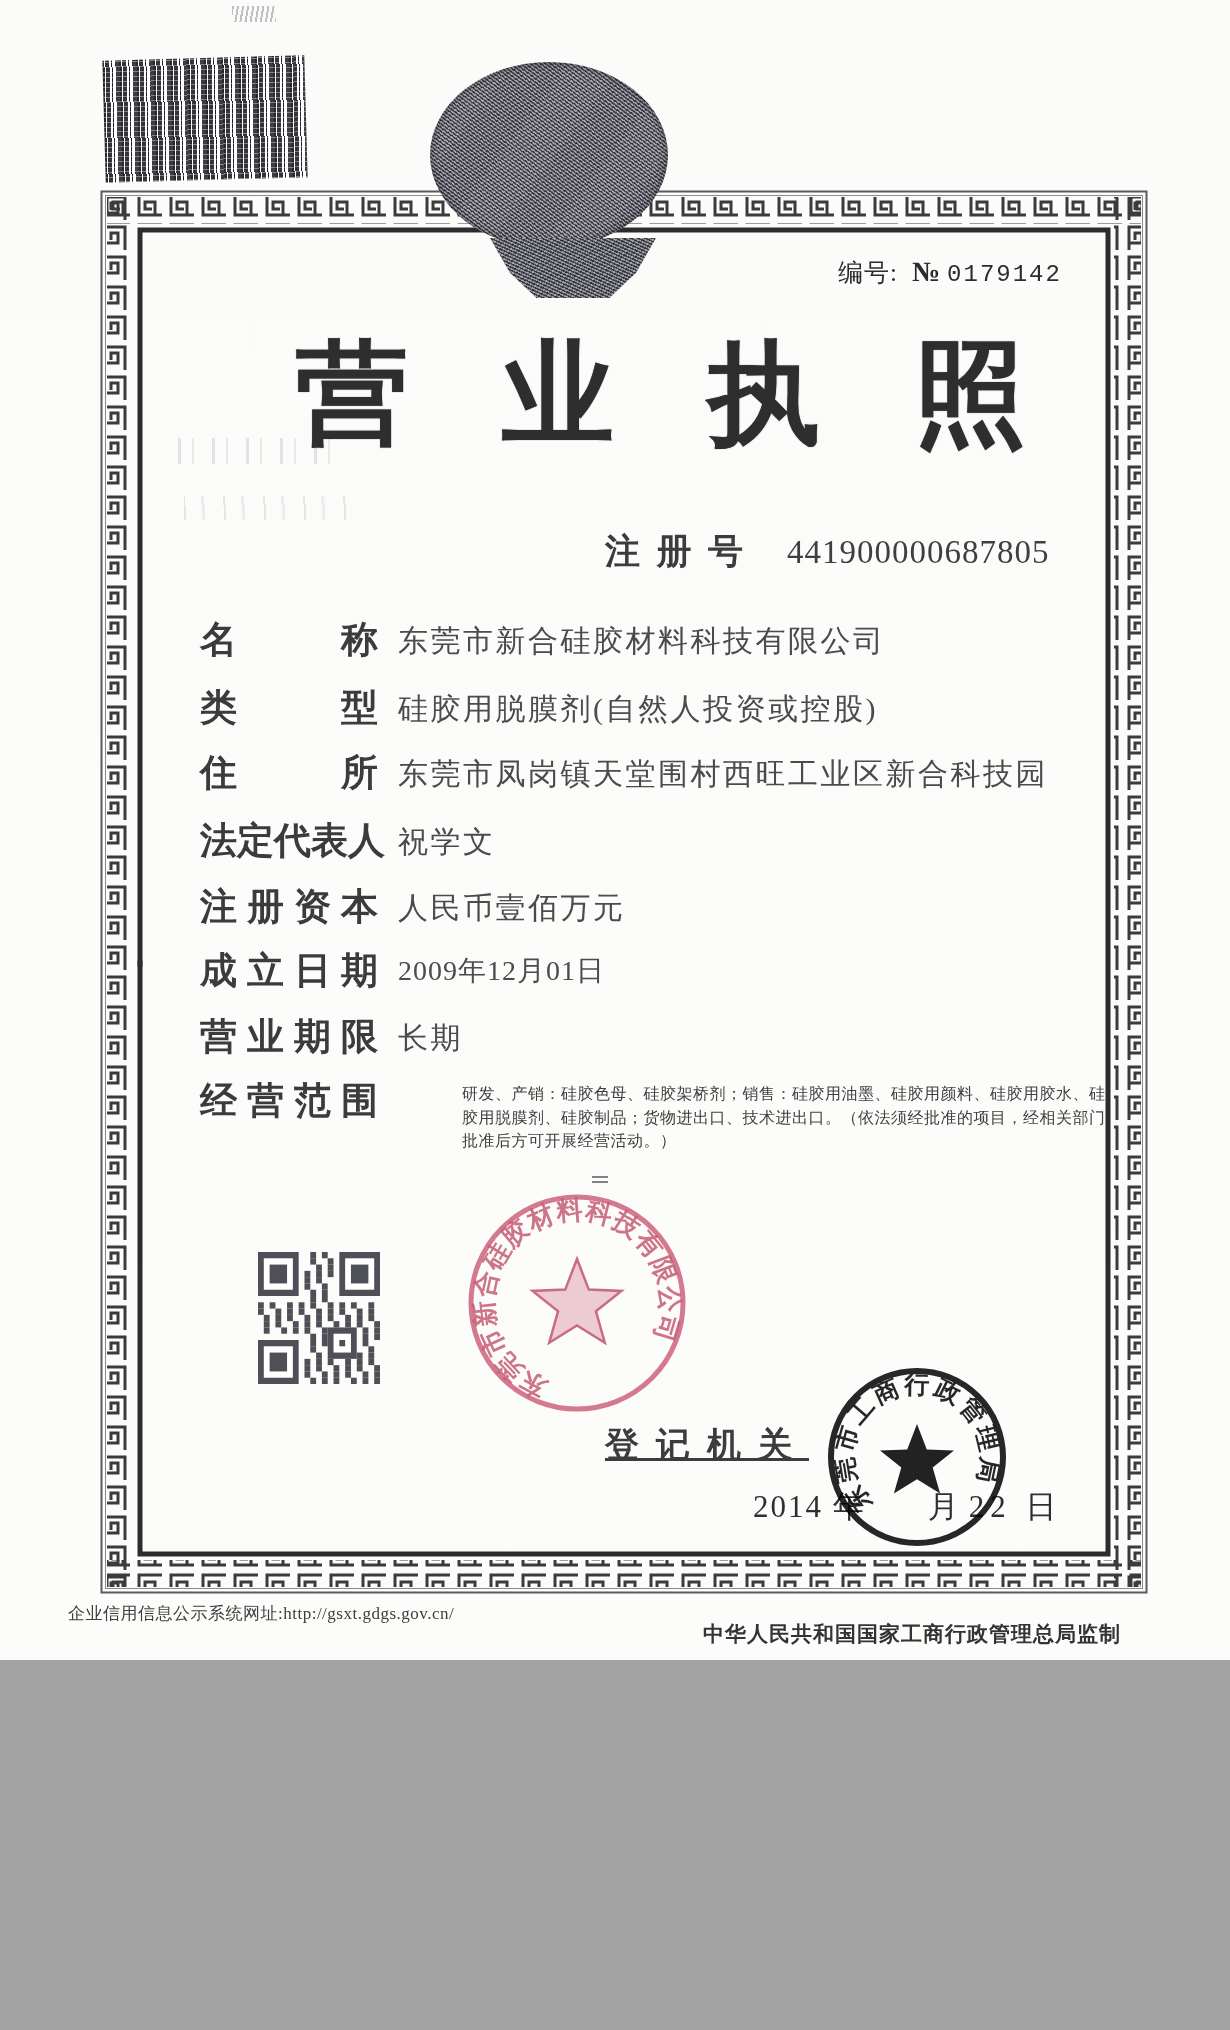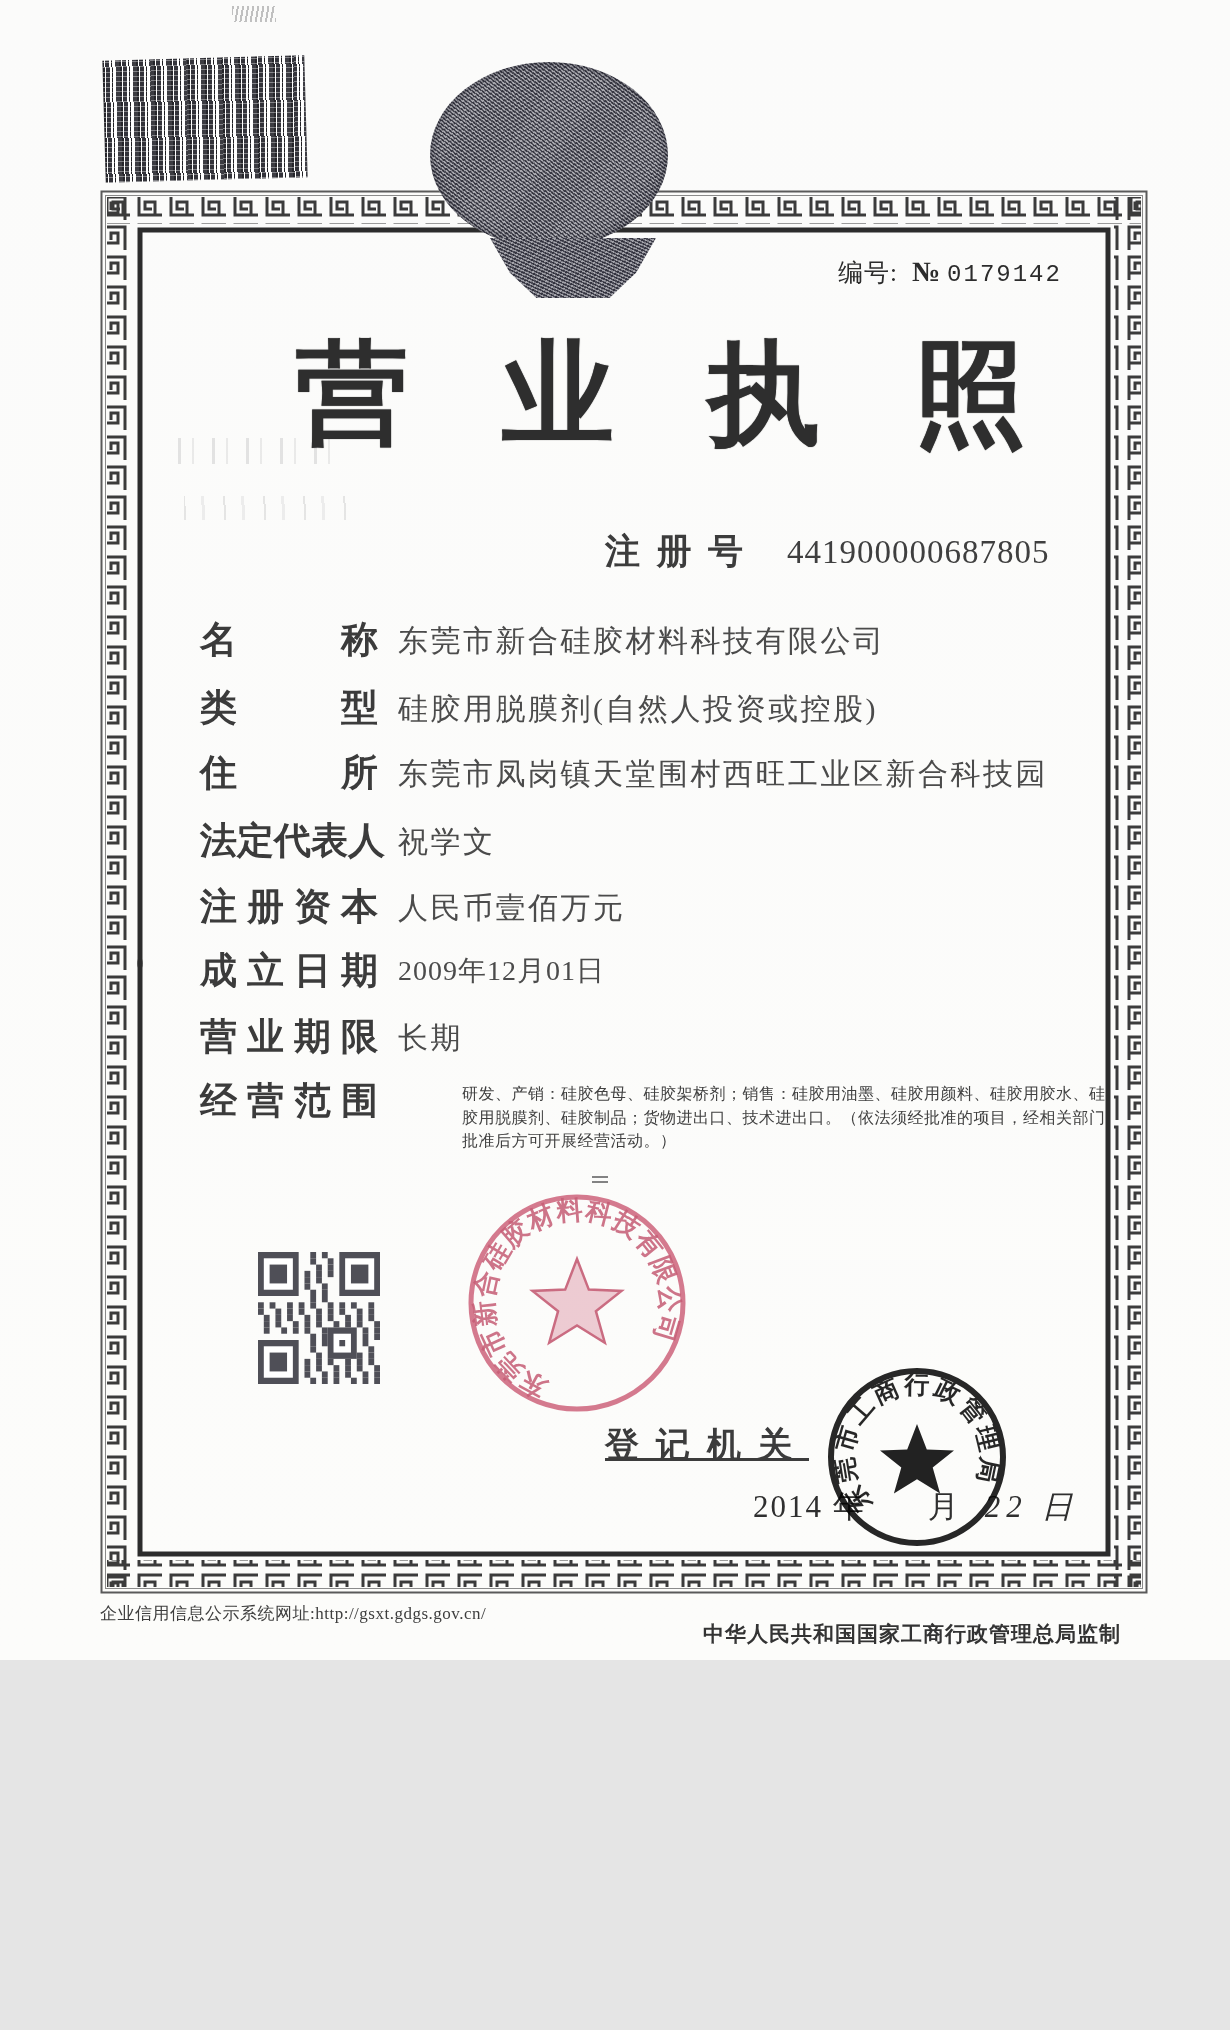--- a/index.html
+++ b/index.html
@@ -1,16 +1,16 @@
 <!DOCTYPE html>
 <html><head>
 <meta charset="utf-8">
 <style>
   html,body{margin:0;padding:0;background:#ffffff;}
-  .page{position:relative;width:1230px;height:2030px;background:#e5e5e5;overflow:hidden;
+  .page{position:relative;width:1230px;height:2030px;background:#a3a3a3;overflow:hidden;
         font-family:"Liberation Serif","DejaVu Serif",serif;color:#3a3a3a;}
   .cert-tint{position:absolute;left:0;top:0;width:1230px;height:1660px;
         background:linear-gradient(#fbfbfa,#fcfcfa);}
   
   .barcode{position:absolute;left:104px;top:58px;width:202px;height:122px;
         transform:rotate(-1.6deg);
         background:
           repeating-linear-gradient(0deg, rgba(255,255,255,.38) 0 1px, transparent 1px 5px),
           repeating-linear-gradient(90deg, #15151a 0 2px, rgba(255,255,255,.9) 2px 3px,
              #23232a 3px 7px, rgba(255,255,255,.85) 7px 9px, #0e0e12 9px 10px,
@@ -58,23 +58,23 @@
   .qr{position:absolute;left:258px;top:1252px;}
   
   .seal-red{position:absolute;left:462px;top:1188px;mix-blend-mode:multiply;opacity:.92;}
   .seal-black{position:absolute;left:822px;top:1362px;mix-blend-mode:multiply;opacity:.95;}
   
   .issuer{position:absolute;left:605px;top:1422px;font-size:34px;font-weight:600;
         letter-spacing:17px;color:#3c3c3c;white-space:nowrap;text-decoration:underline;}
   .dateline{position:absolute;left:753px;top:1486px;display:flex;align-items:baseline;
         font-size:31px;color:#2f2f2f;letter-spacing:2px;white-space:nowrap;}
   .dateline .seg-month{margin-left:62px;}
-  .dateline .seg-day{margin-left:24px;letter-spacing:6px;font-style:italic;}
-  
-  .footer-left{position:absolute;left:100px;top:1602px;font-size:17px;color:#3e3e3e;letter-spacing:.5px;}
+  .dateline .seg-day{margin-left:8px;letter-spacing:6px;}
+  
+  .footer-left{position:absolute;left:68px;top:1602px;font-size:17px;color:#3e3e3e;letter-spacing:.5px;}
   .footer-right{position:absolute;left:703px;top:1620px;font-size:21px;font-weight:600;
         color:#333333;letter-spacing:1px;}
   
   .artifact{position:absolute;opacity:.3;filter:blur(.6px);}
   .a-top{left:232px;top:6px;width:44px;height:16px;
         background:repeating-linear-gradient(100deg,#7a7a7a 0 2px,transparent 2px 5px);opacity:.45;}
   .a-pencil1{left:178px;top:438px;width:156px;height:26px;
         background:repeating-linear-gradient(90deg,rgba(90,90,95,.5) 0 3px,transparent 3px 14px,
           rgba(90,90,95,.35) 14px 16px,transparent 16px 34px);}
   .a-pencil2{left:184px;top:496px;width:168px;height:24px;

